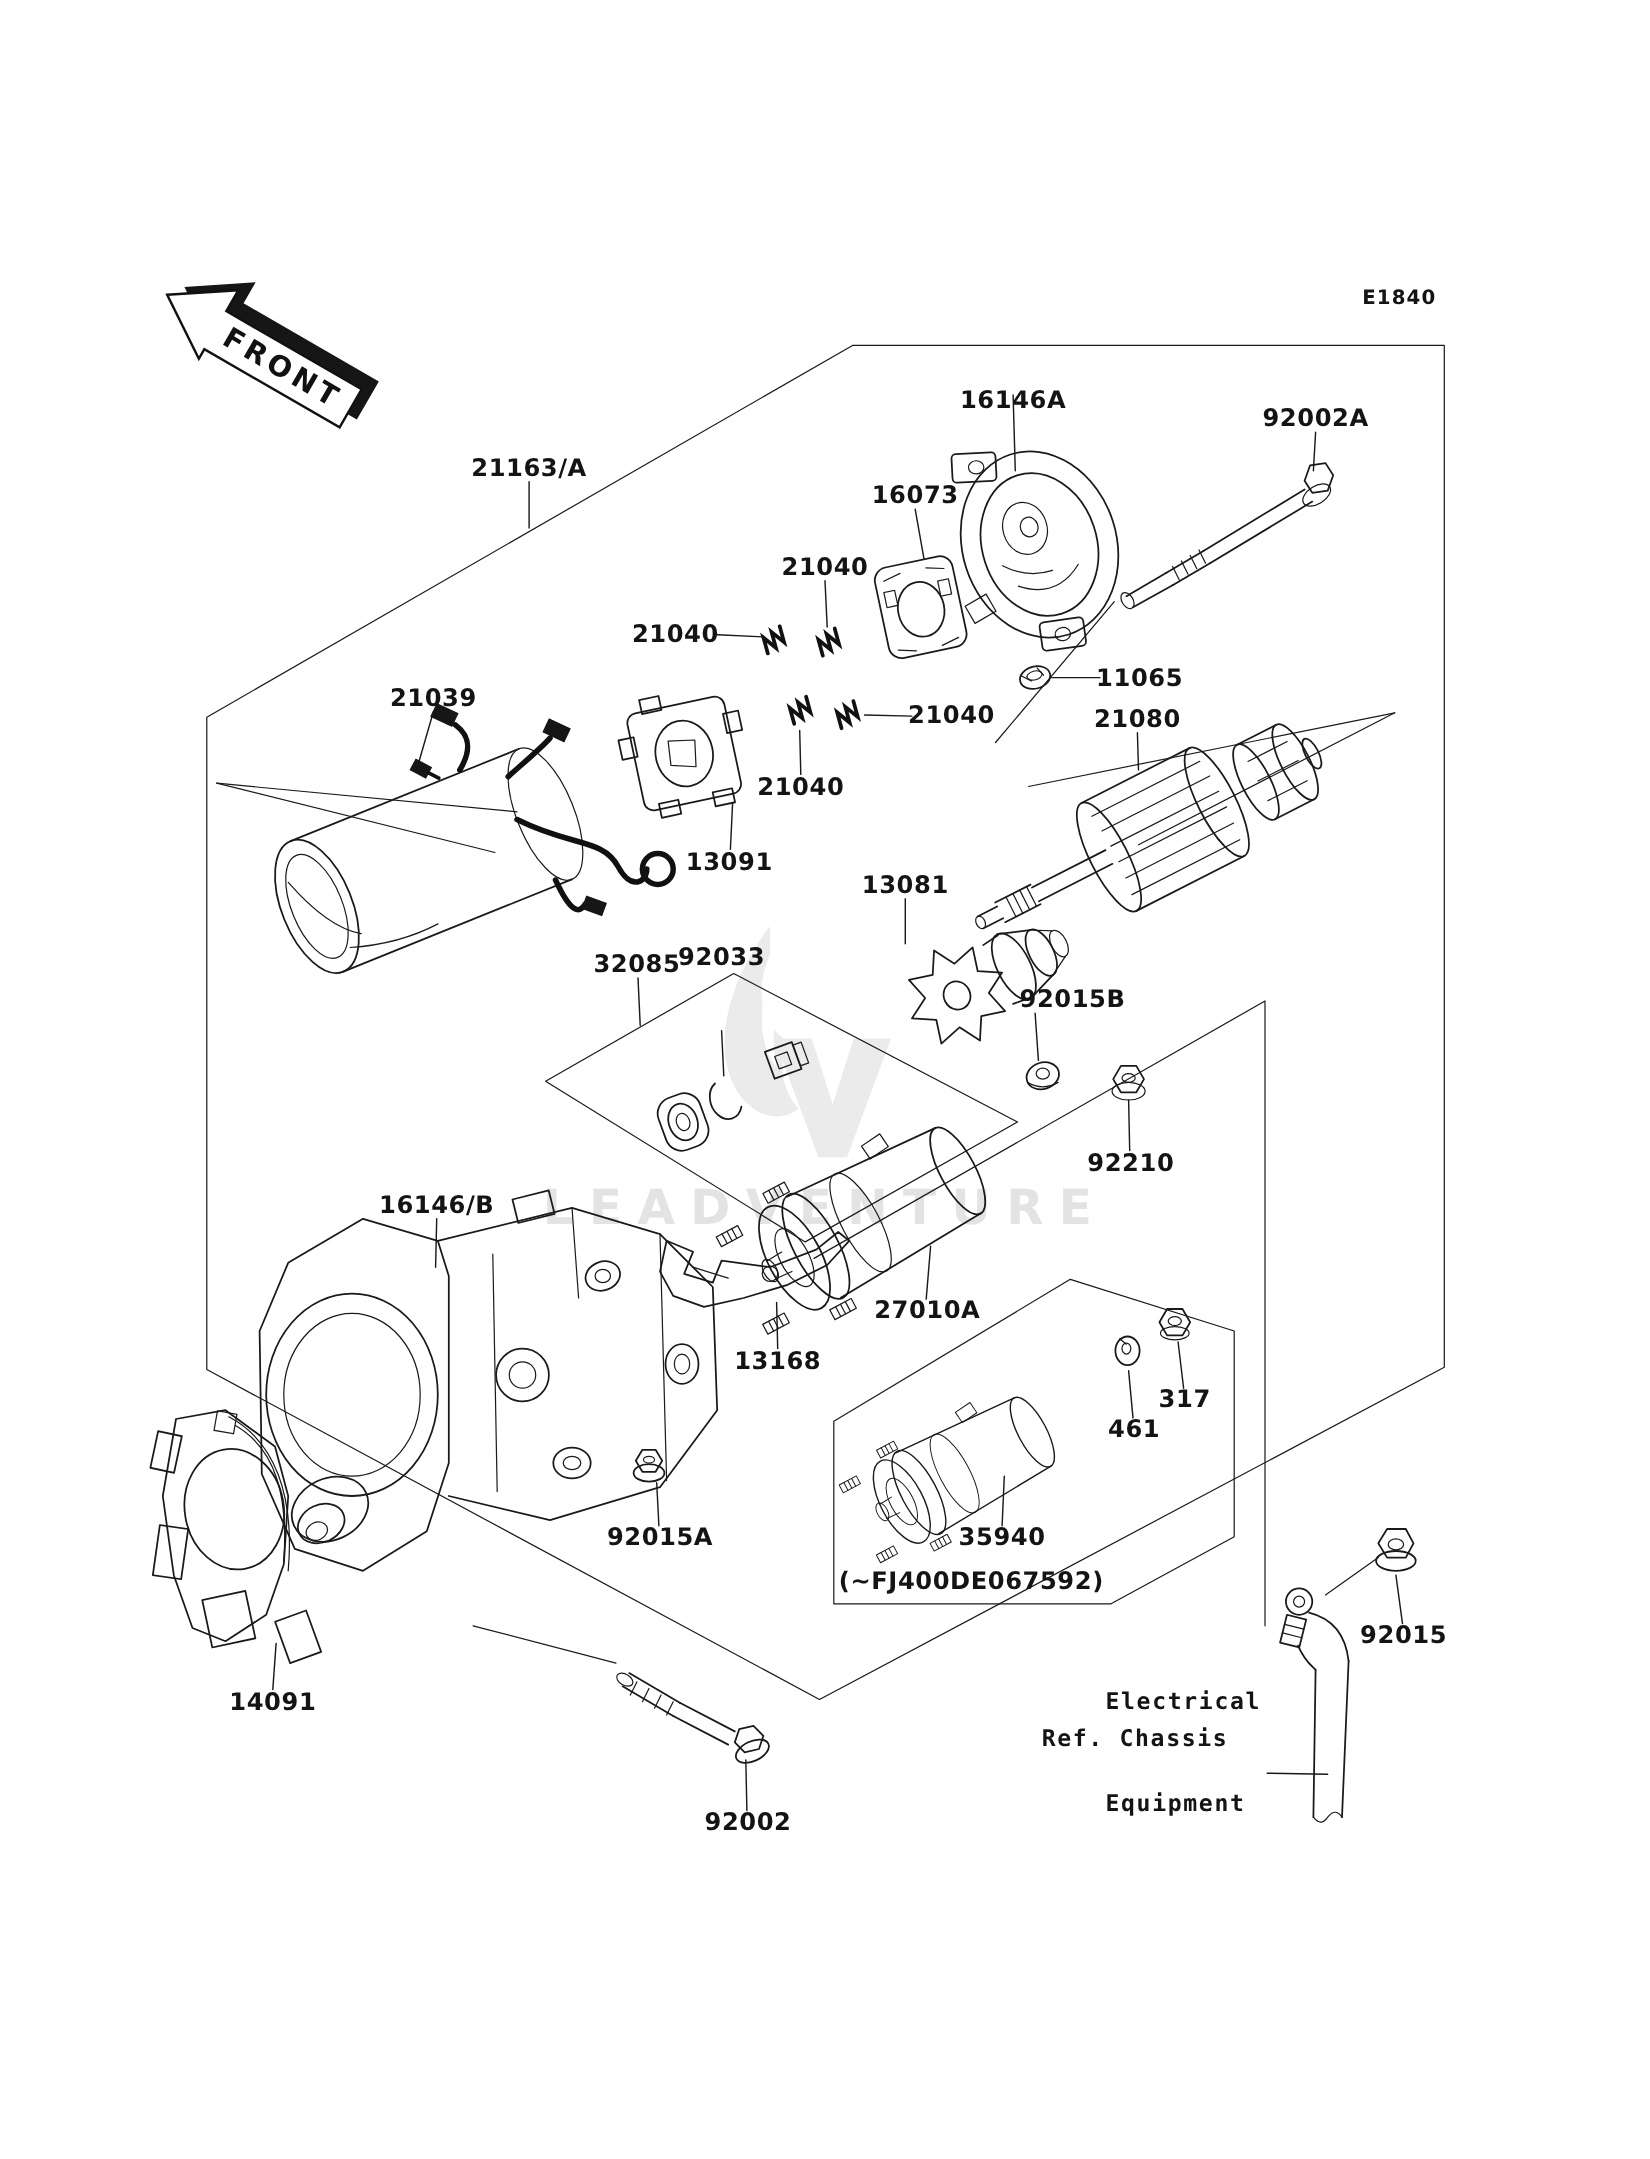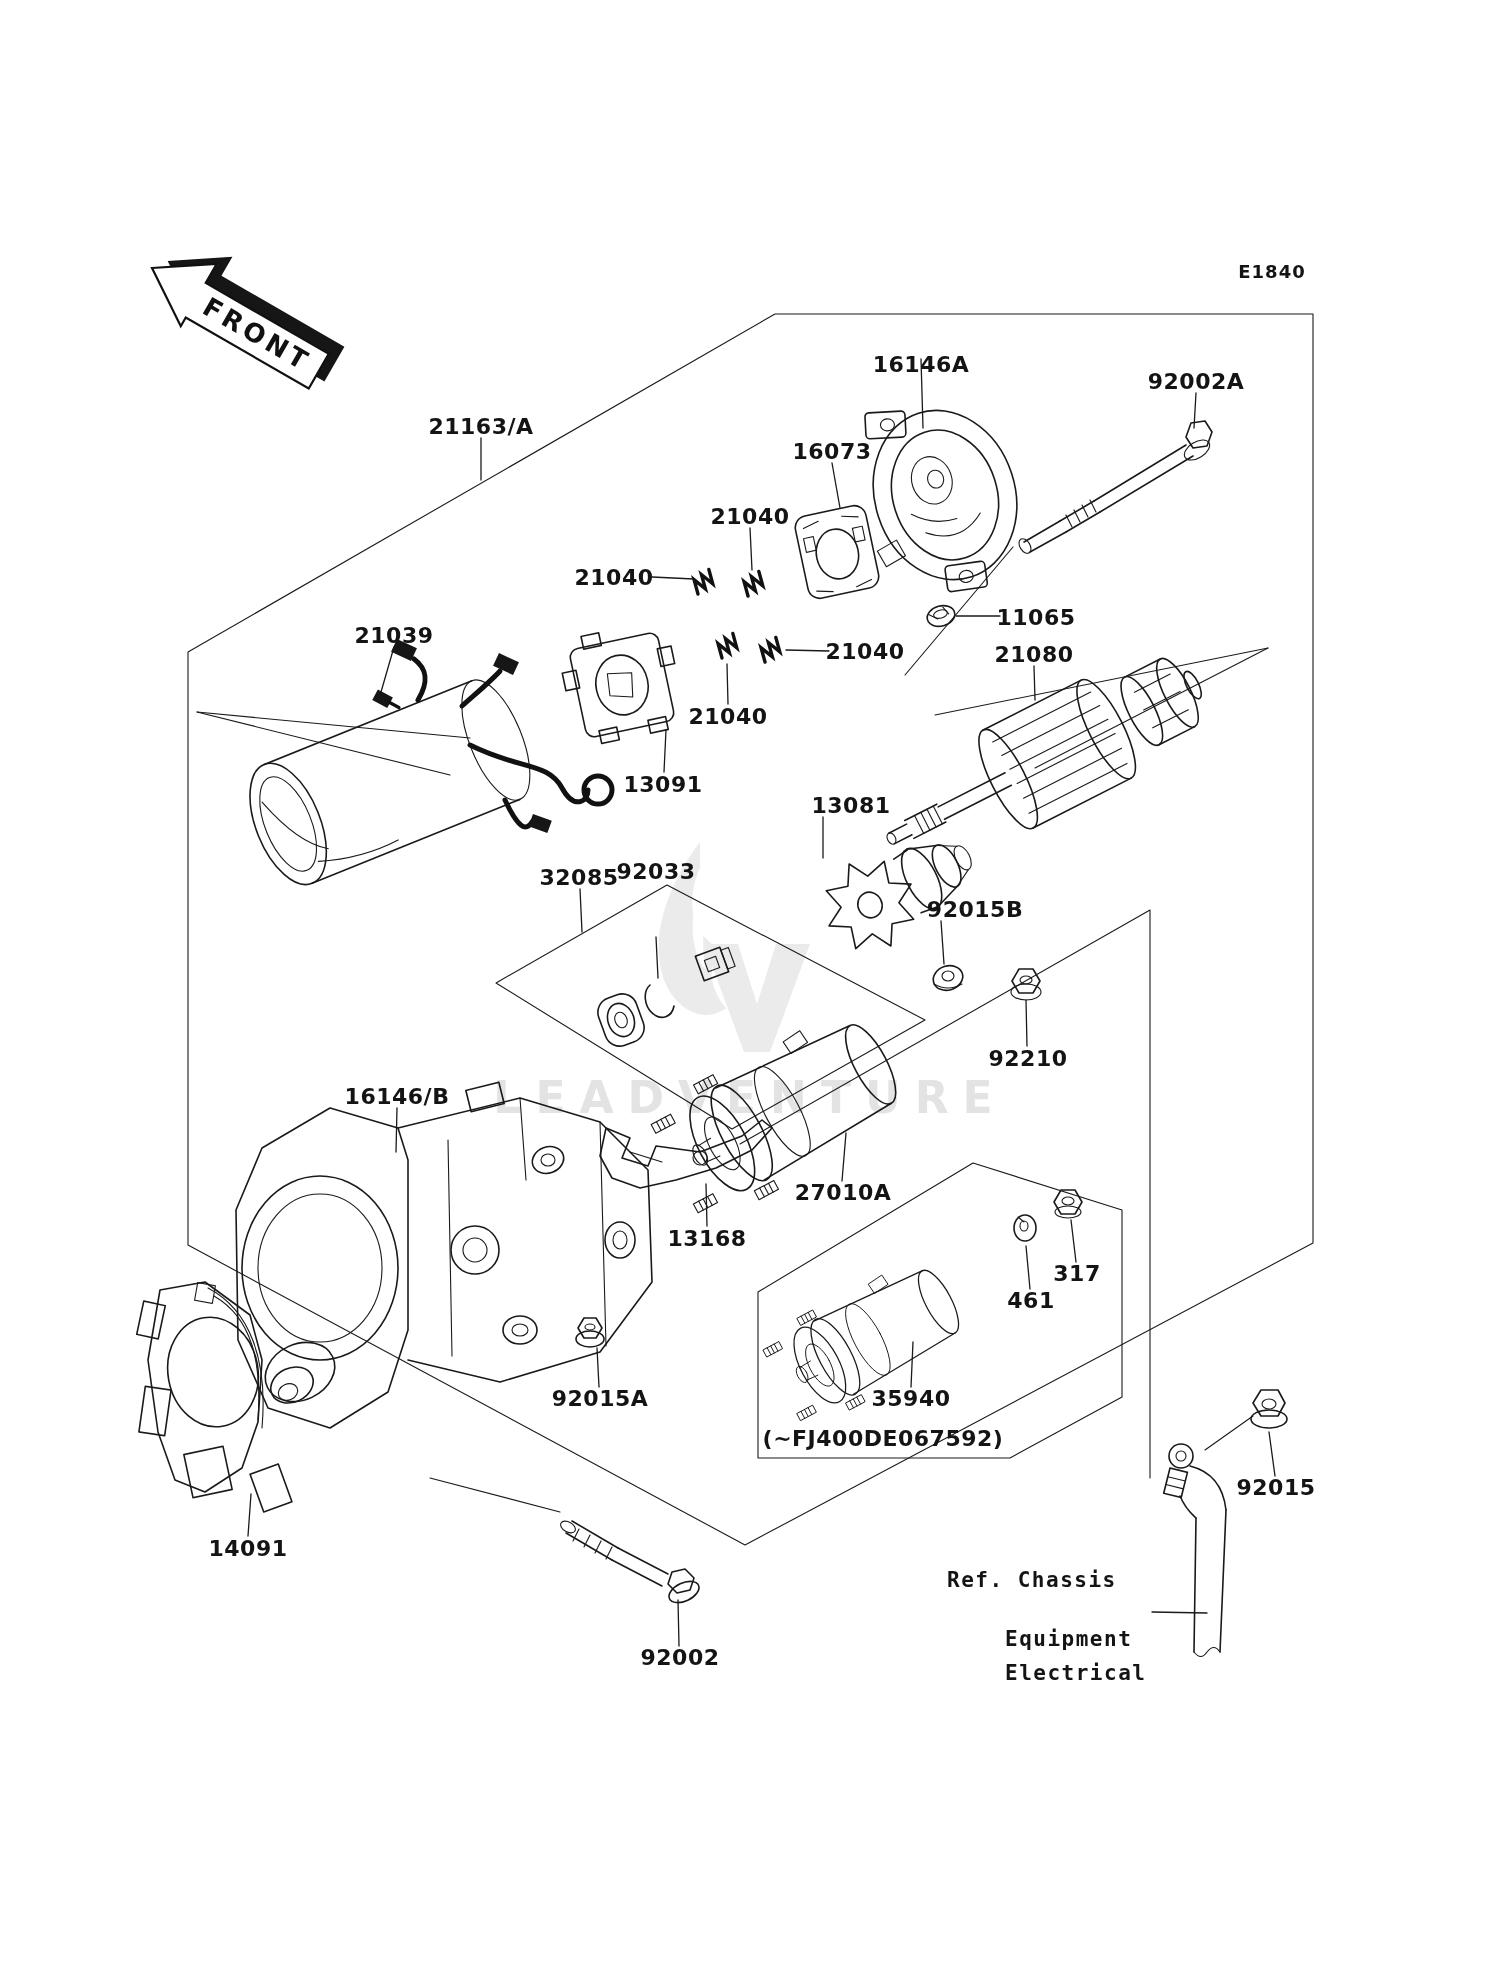--- a/index.html
+++ b/index.html
@@ -388,35 +388,35 @@
 <div class="label" style="left:1196px;top:381px;">92002A</div>
 <div class="label" style="left:832px;top:451px;">16073</div>
 <div class="label" style="left:750px;top:516px;">21040</div>
 <div class="label" style="left:614px;top:577px;">21040</div>
 <div class="label" style="left:728px;top:716px;">21040</div>
 <div class="label" style="left:865px;top:651px;">21040</div>
 <div class="label" style="left:394px;top:635px;">21039</div>
 <div class="label" style="left:1036px;top:617px;">11065</div>
 <div class="label" style="left:1034px;top:654px;">21080</div>
 <div class="label" style="left:663px;top:784px;">13091</div>
-<div class="label" style="left:823px;top:805px;margin-left:28px;">13081</div>
+<div class="label" style="left:823px;top:805px;">13081</div>
 <div class="label" style="left:579px;top:877px;">32085</div>
 <div class="label" style="left:656px;top:871px;">92033</div>
 <div class="label" style="left:942px;top:909px;margin-left:33px;">92015B</div>
 <div class="label" style="left:1028px;top:1058px;">92210</div>
 <div class="label" style="left:397px;top:1096px;">16146/B</div>
 <div class="label" style="left:707px;top:1238px;">13168</div>
 <div class="label" style="left:843px;top:1192px;">27010A</div>
 <div class="label" style="left:1031px;top:1300px;">461</div>
 <div class="label" style="left:1077px;top:1273px;">317</div>
 <div class="label" style="left:911px;top:1398px;">35940</div>
 <div class="label" style="left:883px;top:1438px;">(~FJ400DE067592)</div>
 <div class="label" style="left:600px;top:1398px;">92015A</div>
 <div class="label" style="left:248px;top:1548px;">14091</div>
 <div class="label" style="left:680px;top:1657px;">92002</div>
 <div class="label" style="left:1276px;top:1487px;">92015</div>
 
 <div class="note-line" style="left:947px;top:1568px;">Ref. Chassis</div>
-<div class="note-line" style="left:1005px;top:1661px;">Electrical</div>
+<div class="note-line" style="left:1005px;top:1535px;">Electrical</div>
 <div class="note-line" style="left:1005px;top:1627px;">Equipment</div>
 
 
 </div>
 
 </body></html>

